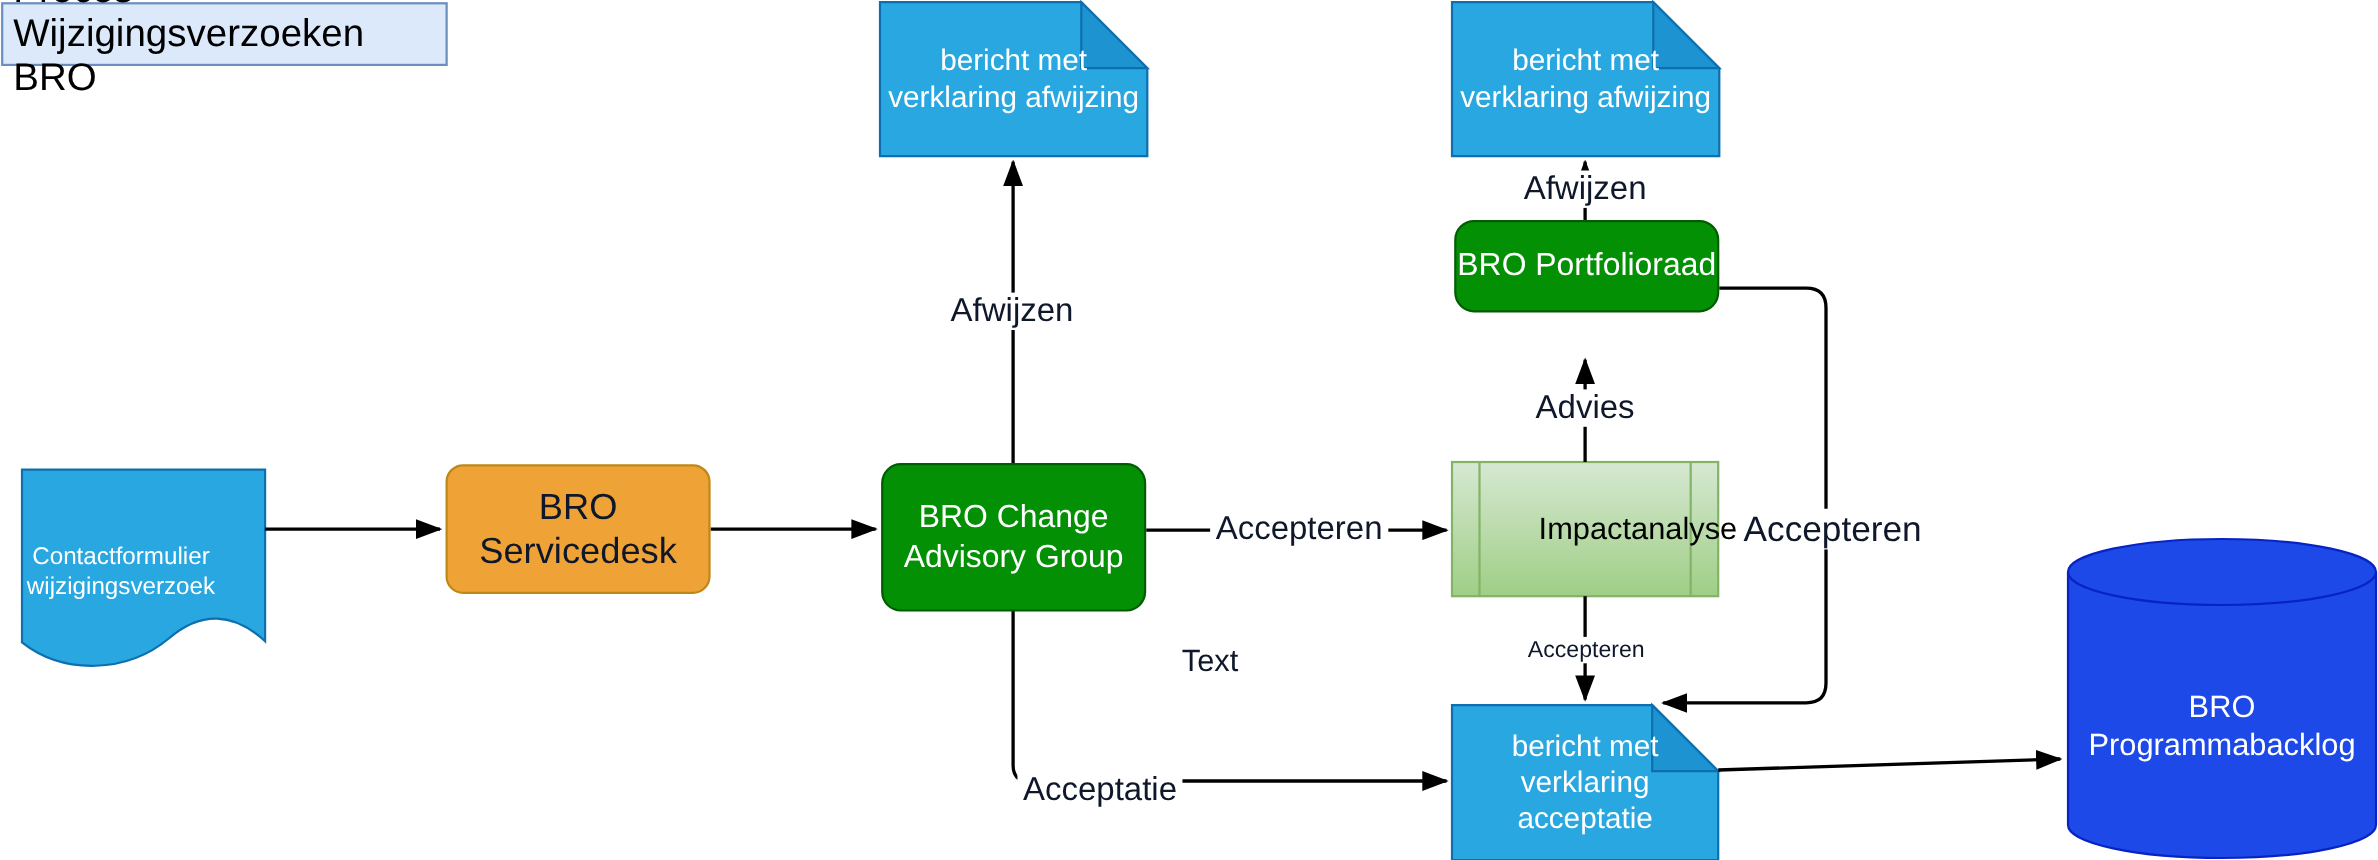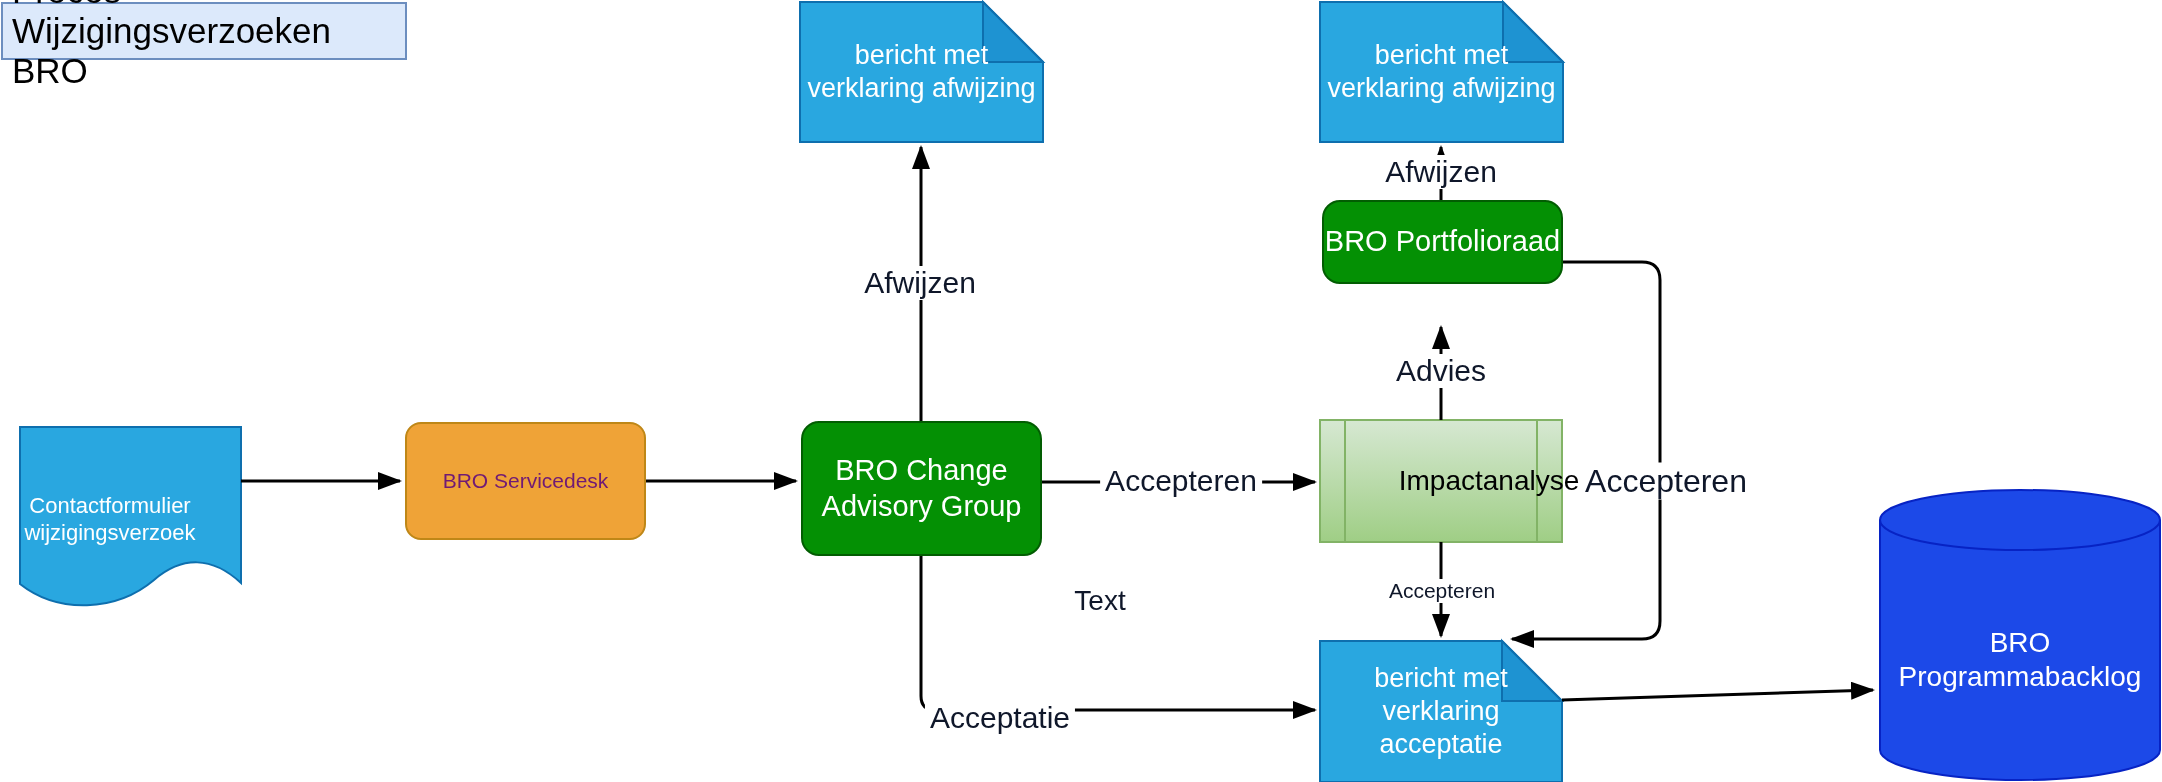--- a/index.html
+++ b/index.html
@@ -27,21 +27,21 @@
   .rounded-green{
     background:var(--green);
     border:2px solid var(--green_stroke);
     border-radius:18px;
     color:#ffffff;font-size:29px;
   }
   .rounded-orange{
     background:var(--orange);
     border:2px solid var(--orange_stroke);
     border-radius:16px;
-    color:#701a75;font-size:21px;
+    color:#0f172a;font-size:33px;
   }
   #title-box{
     position:absolute;left:1px;top:2px;width:406px;height:58px;
     box-sizing:border-box;
     background:var(--title_bg);
     border:2px solid var(--title_stroke);
     display:flex;align-items:center;
     padding-left:9px;
     font-size:35px;color:#000000;
   }

